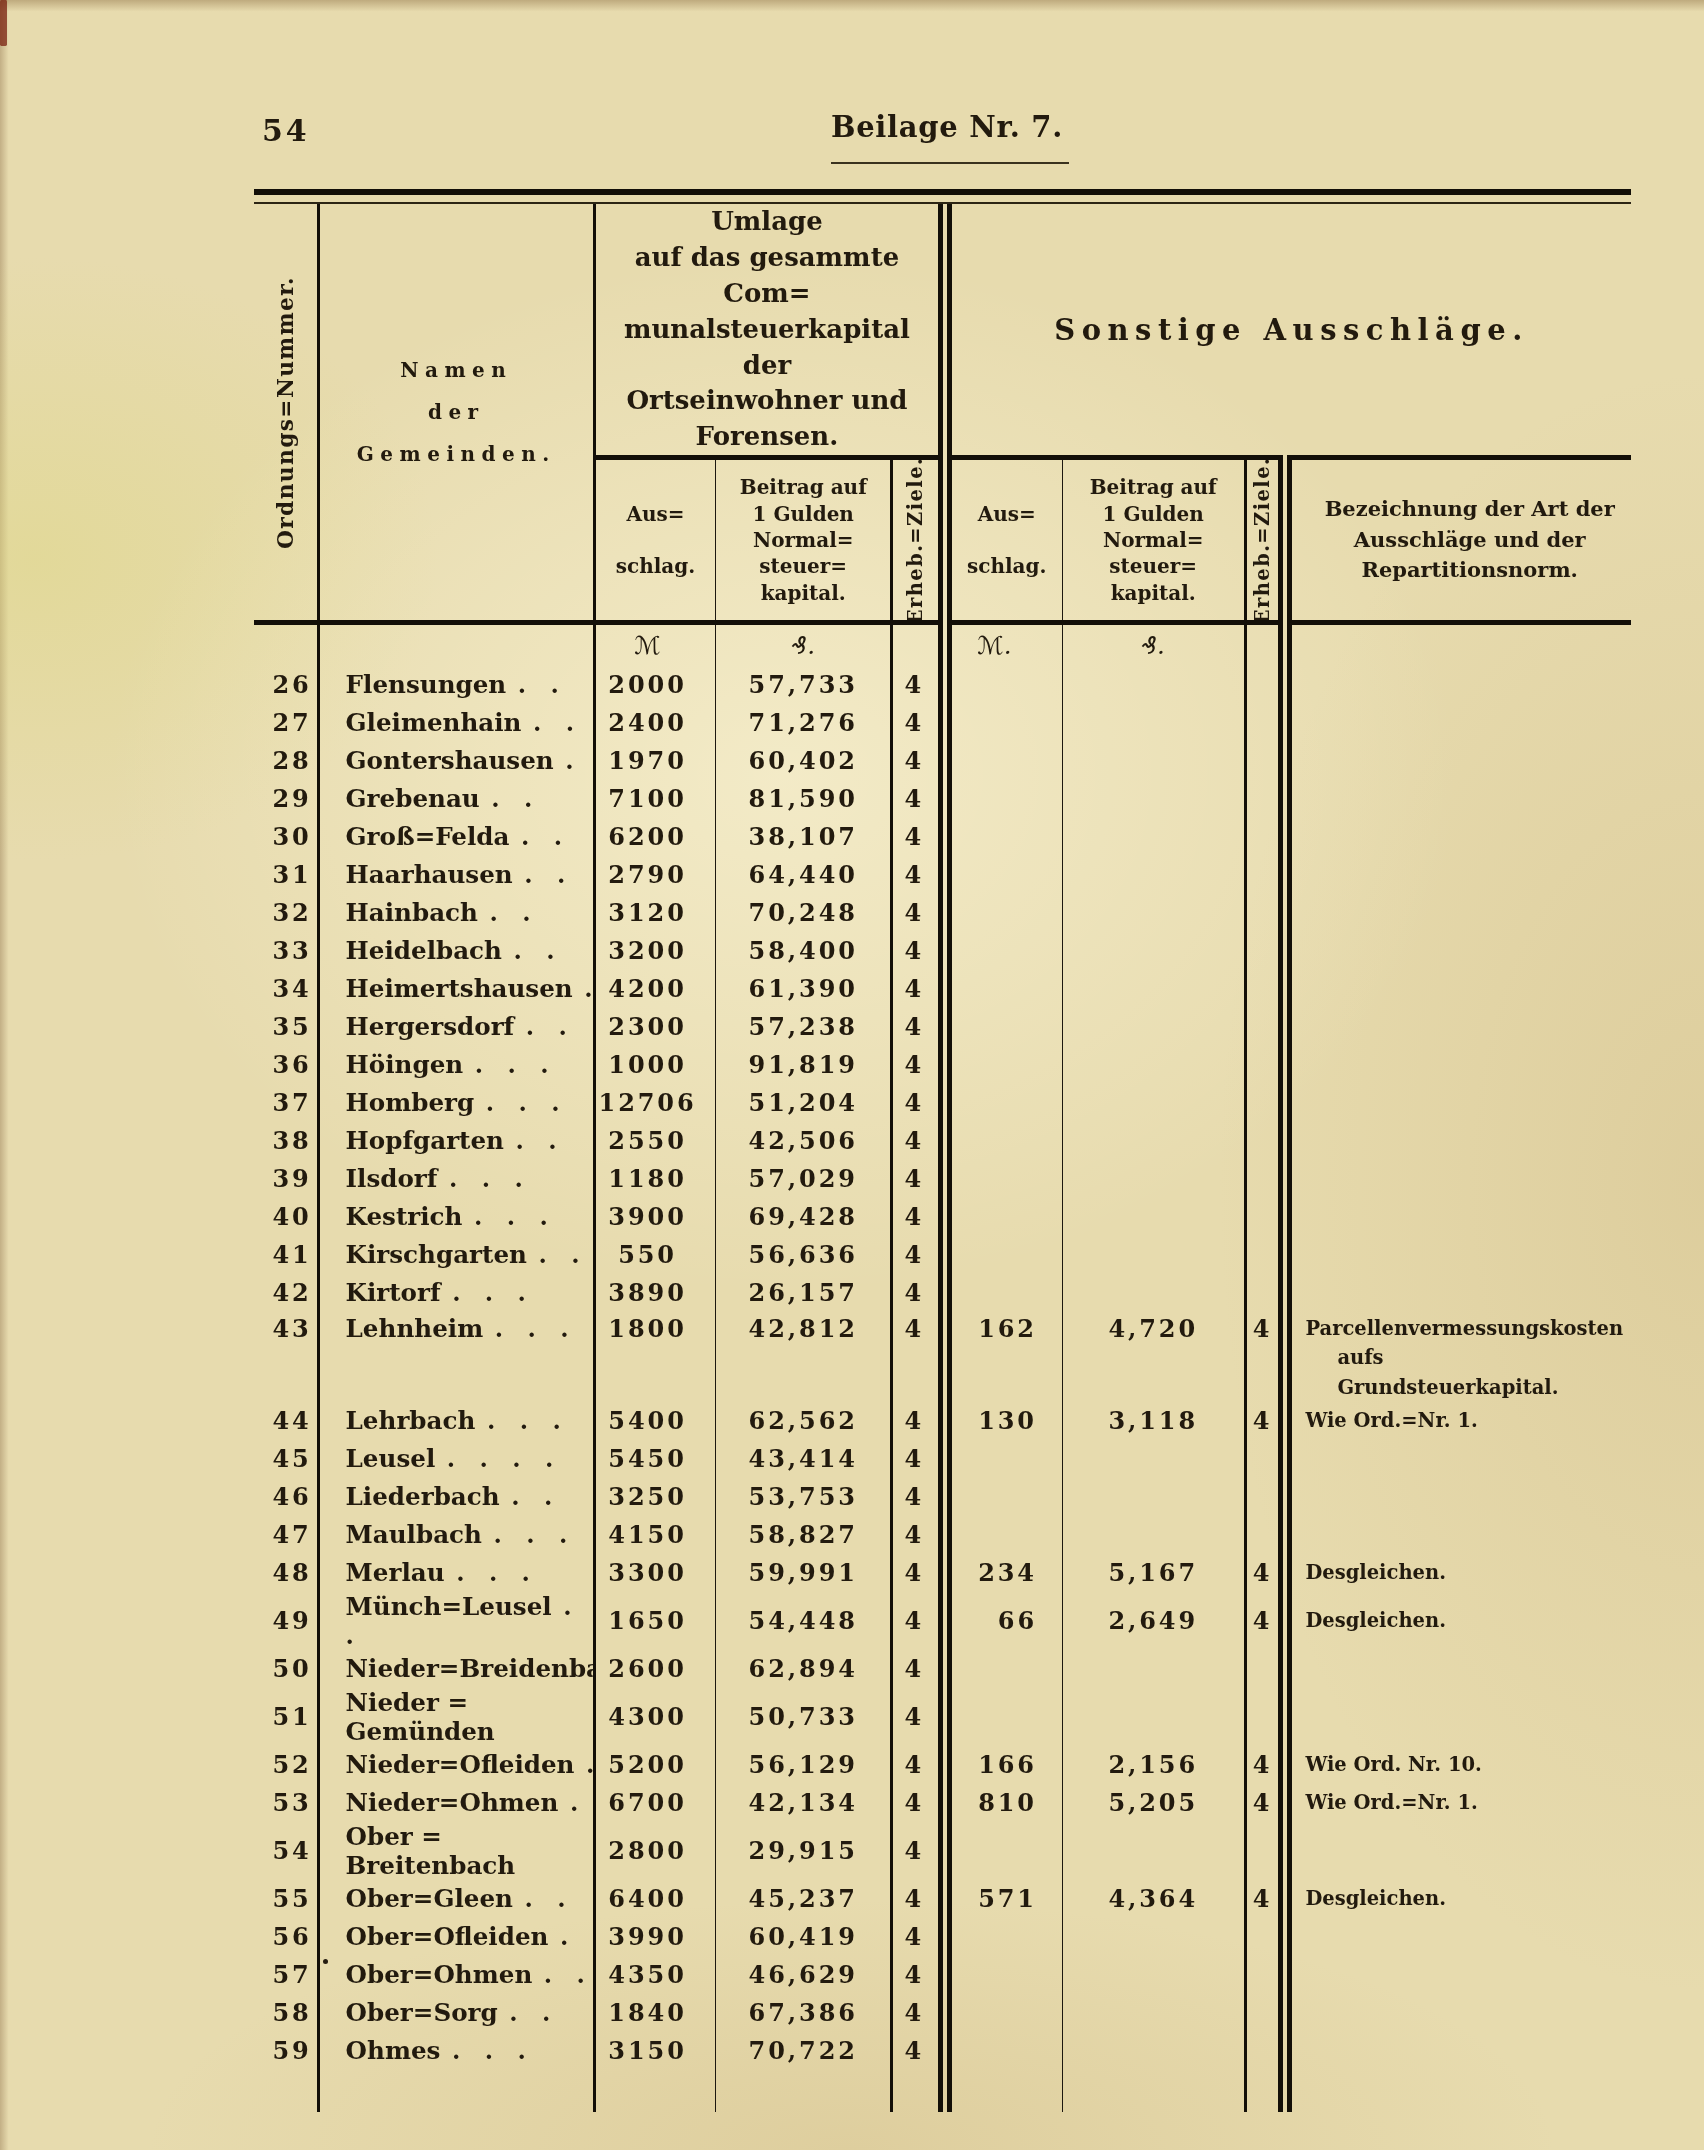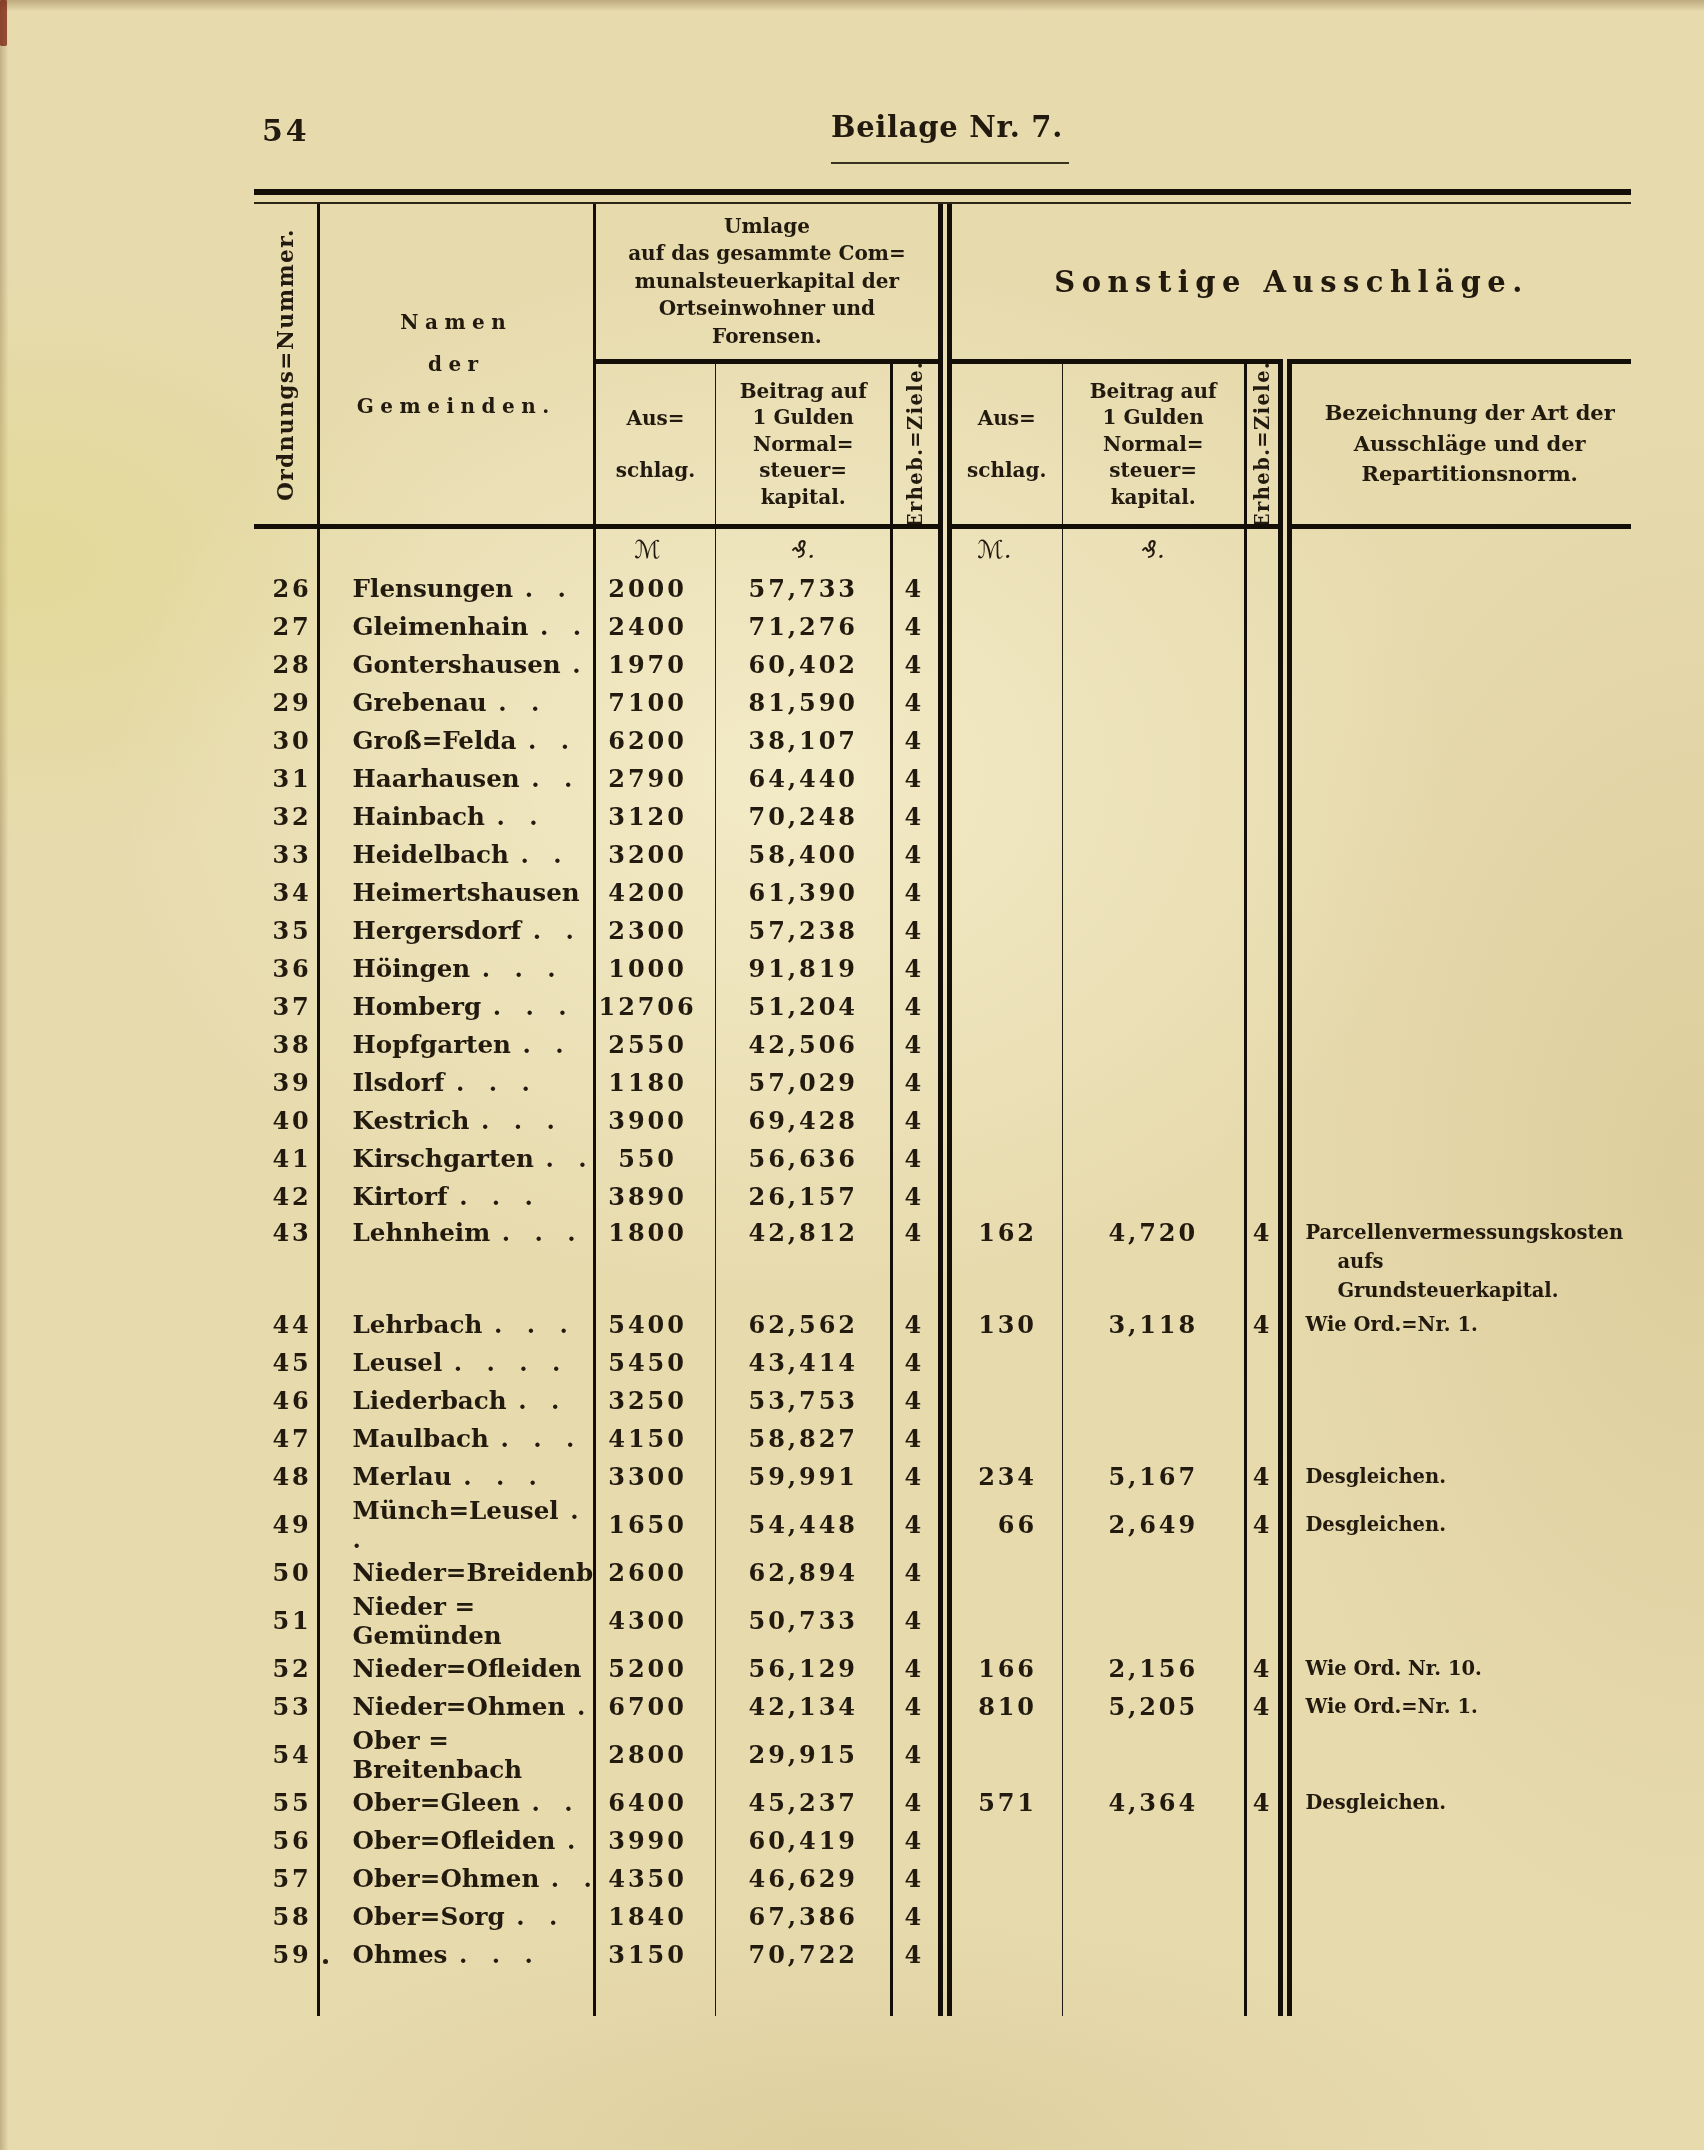--- a/index.html
+++ b/index.html
@@ -41,39 +41,39 @@
   .c-bei2{border-right:3.6px solid #130f08;}
   .c-erh2{border-right:14.4px double #130f08;}
   .c-note{border-right:0;}
 
   
   tr.h1 th{height:155px;}
   tr.h2 th{height:160px;}
   th.groups{border-bottom:5.8px solid #130f08;}
   th.span2{border-bottom:5.8px solid #130f08;}
   tr.h2 th{border-bottom:5.8px solid #130f08;}
-  .hdr-group{font-size:20px;font-weight:bold;line-height:1.38;white-space:pre-line;text-align:center;}
+  .hdr-group{font-size:26px;font-weight:bold;line-height:1.38;white-space:pre-line;text-align:center;}
   .hdr-sonstige{font-size:29px;font-weight:bold;letter-spacing:6.5px;text-align:center;}
   .hdr-namen{font-size:20px;font-weight:bold;line-height:2.1;letter-spacing:6.5px;white-space:pre-line;text-align:center;}
   .hdr-sub{font-size:20px;font-weight:bold;line-height:1.32;white-space:pre-line;text-align:center;}
   .hdr-sub.spread{line-height:2.6;}
   .hdr-bez{font-size:21px;font-weight:bold;line-height:1.45;white-space:pre-line;text-align:center;padding-left:16px;}
   .rotwrap{display:flex;align-items:center;justify-content:center;width:100%;height:100%;}
   .rot{transform:rotate(-90deg);white-space:nowrap;font-size:21.7px;font-weight:bold;letter-spacing:1.4px;}
 
   
   tr.units td{height:40px;font-size:24.6px;font-style:italic;text-align:center;
     font-family:"DejaVu Serif","DejaVu Sans",serif;}
 
   
   tr.r td{height:38px;}
   tr.r.tall td{height:85px;vertical-align:top;padding-top:2.9px;margin-top:46px;}
   td.num{font-size:24px;font-weight:bold;letter-spacing:2.9px;}
   td.c-ord{text-align:right;padding-right:5px;}
-  td.c-name{text-align:left;padding-left:33px;font-size:24.6px;font-weight:bold;}
+  td.c-name{text-align:left;padding-left:26px;font-size:24.6px;font-weight:bold;}
   td.c-aus{text-align:center;padding-right:16px;}
   td.c-bei{text-align:center;}
   td.c-erh{text-align:center;padding-right:2.9px;}
   td.c-aus2{text-align:right;padding-right:24.6px;}
   td.c-bei2{text-align:center;}
   td.c-erh2{text-align:center;}
   td.c-note{text-align:left;font-size:19.5px;font-weight:bold;line-height:1.5;
     white-space:pre-line;padding-left:45px;text-indent:-32px;}
   .leader{font-size:24px;font-weight:bold;word-spacing:16px;margin-left:11.6px;}
   tr.padrow td{height:42px;}

